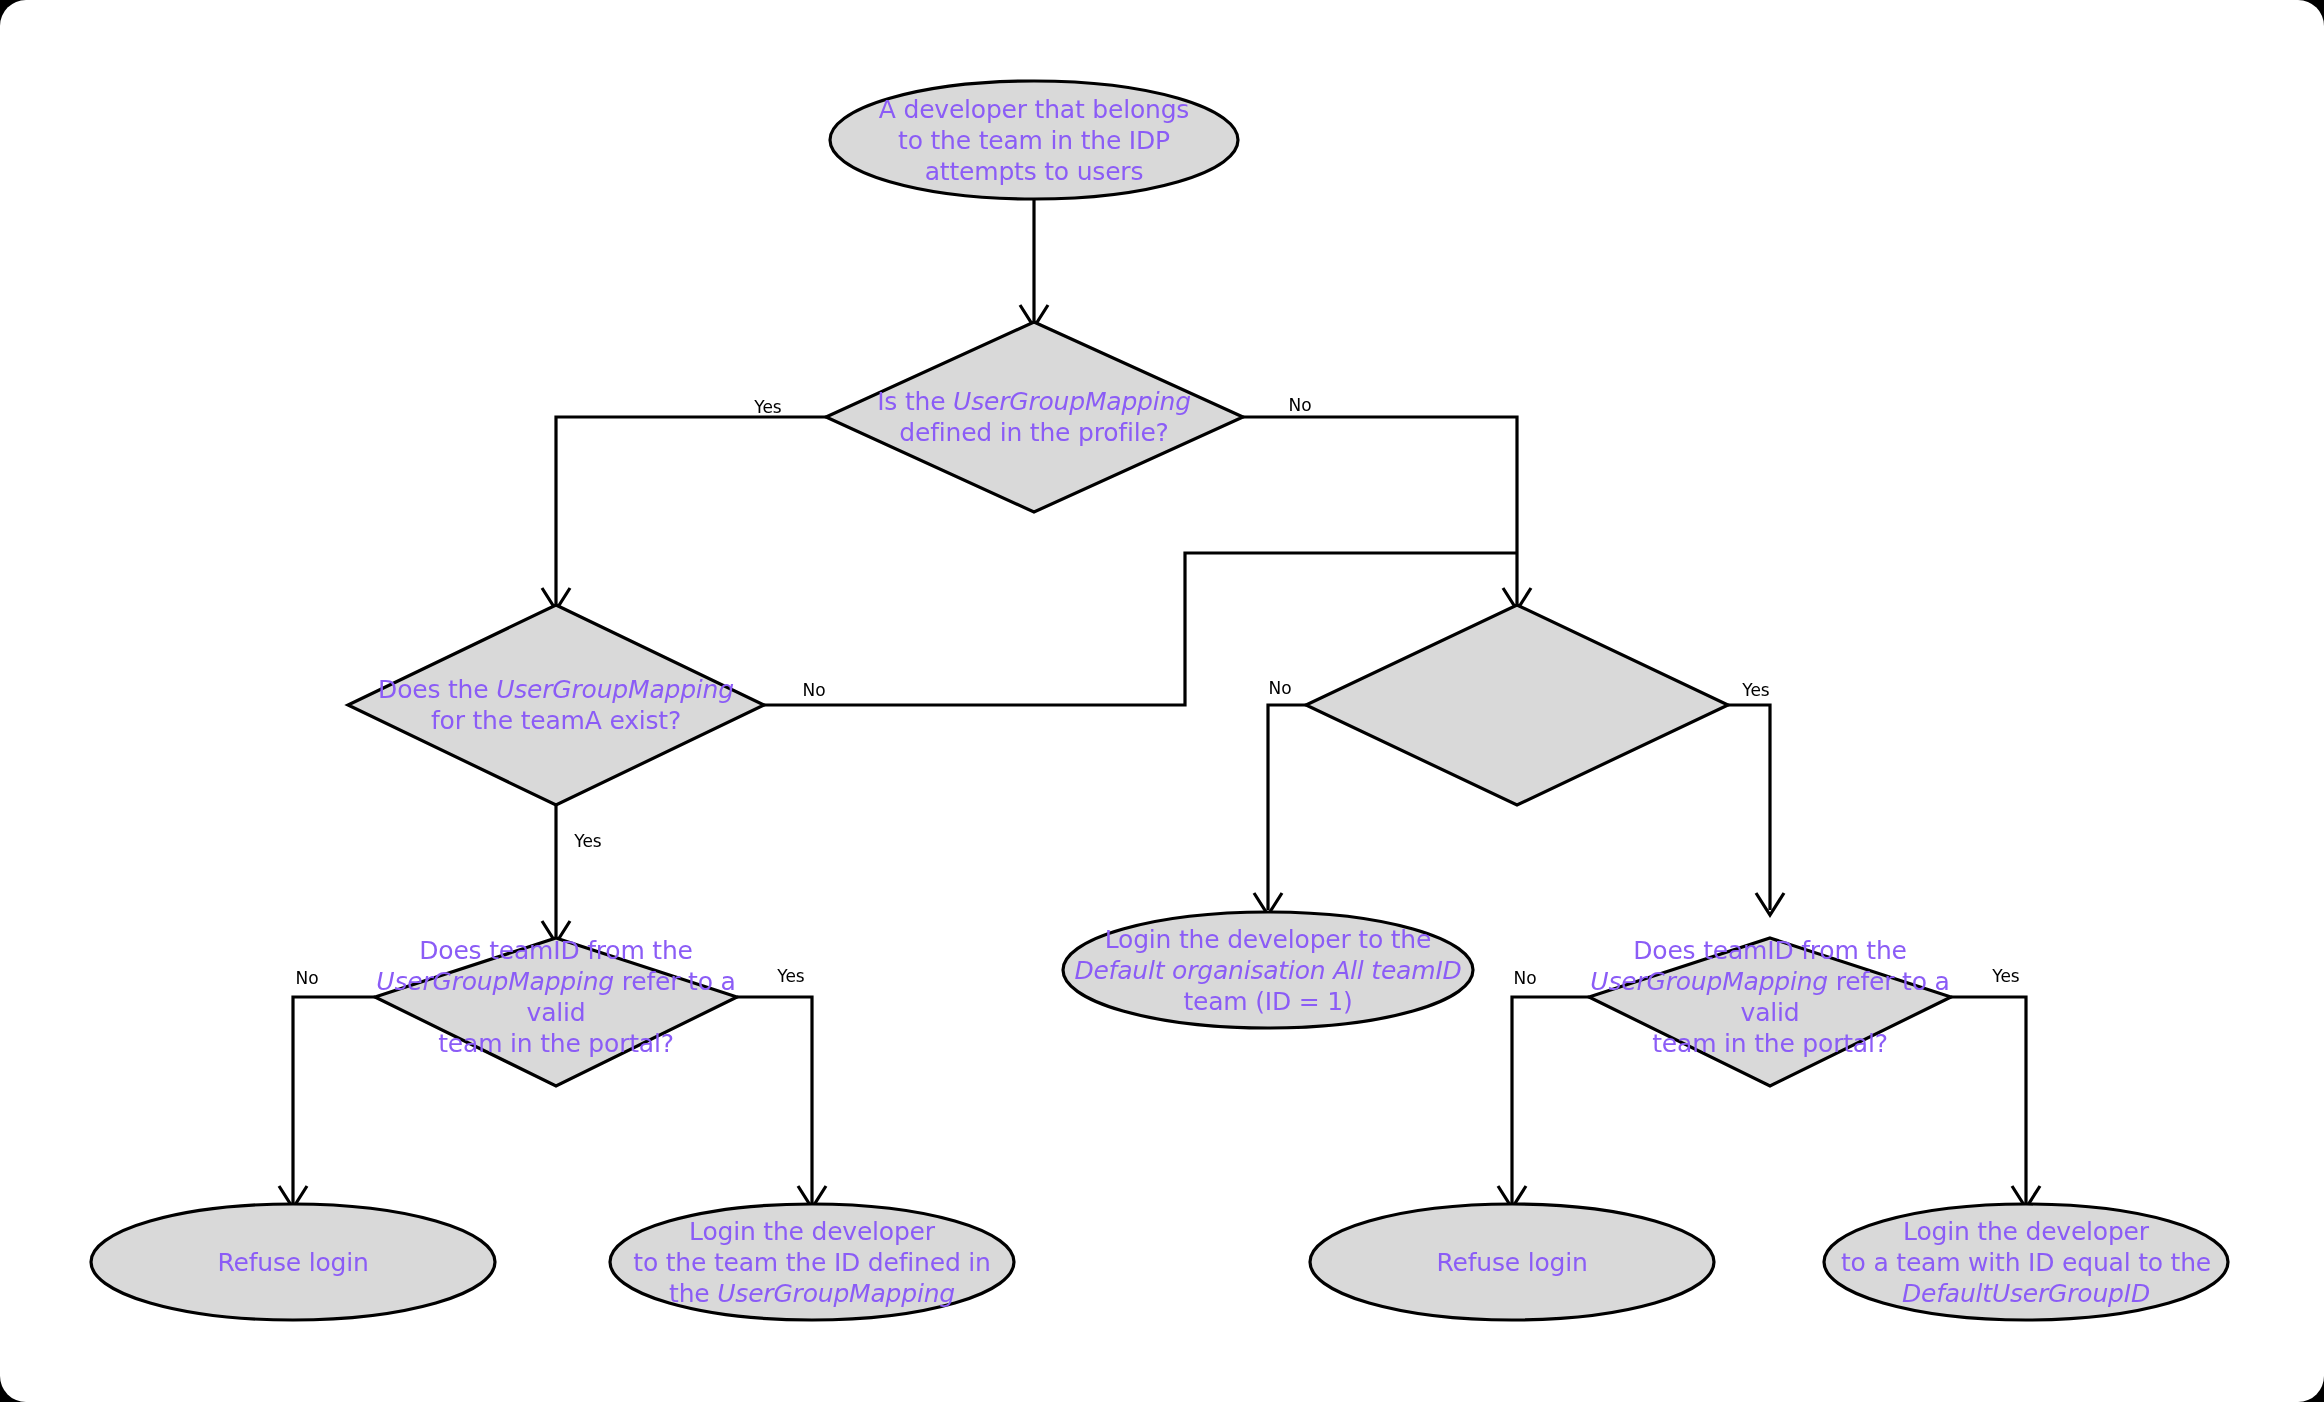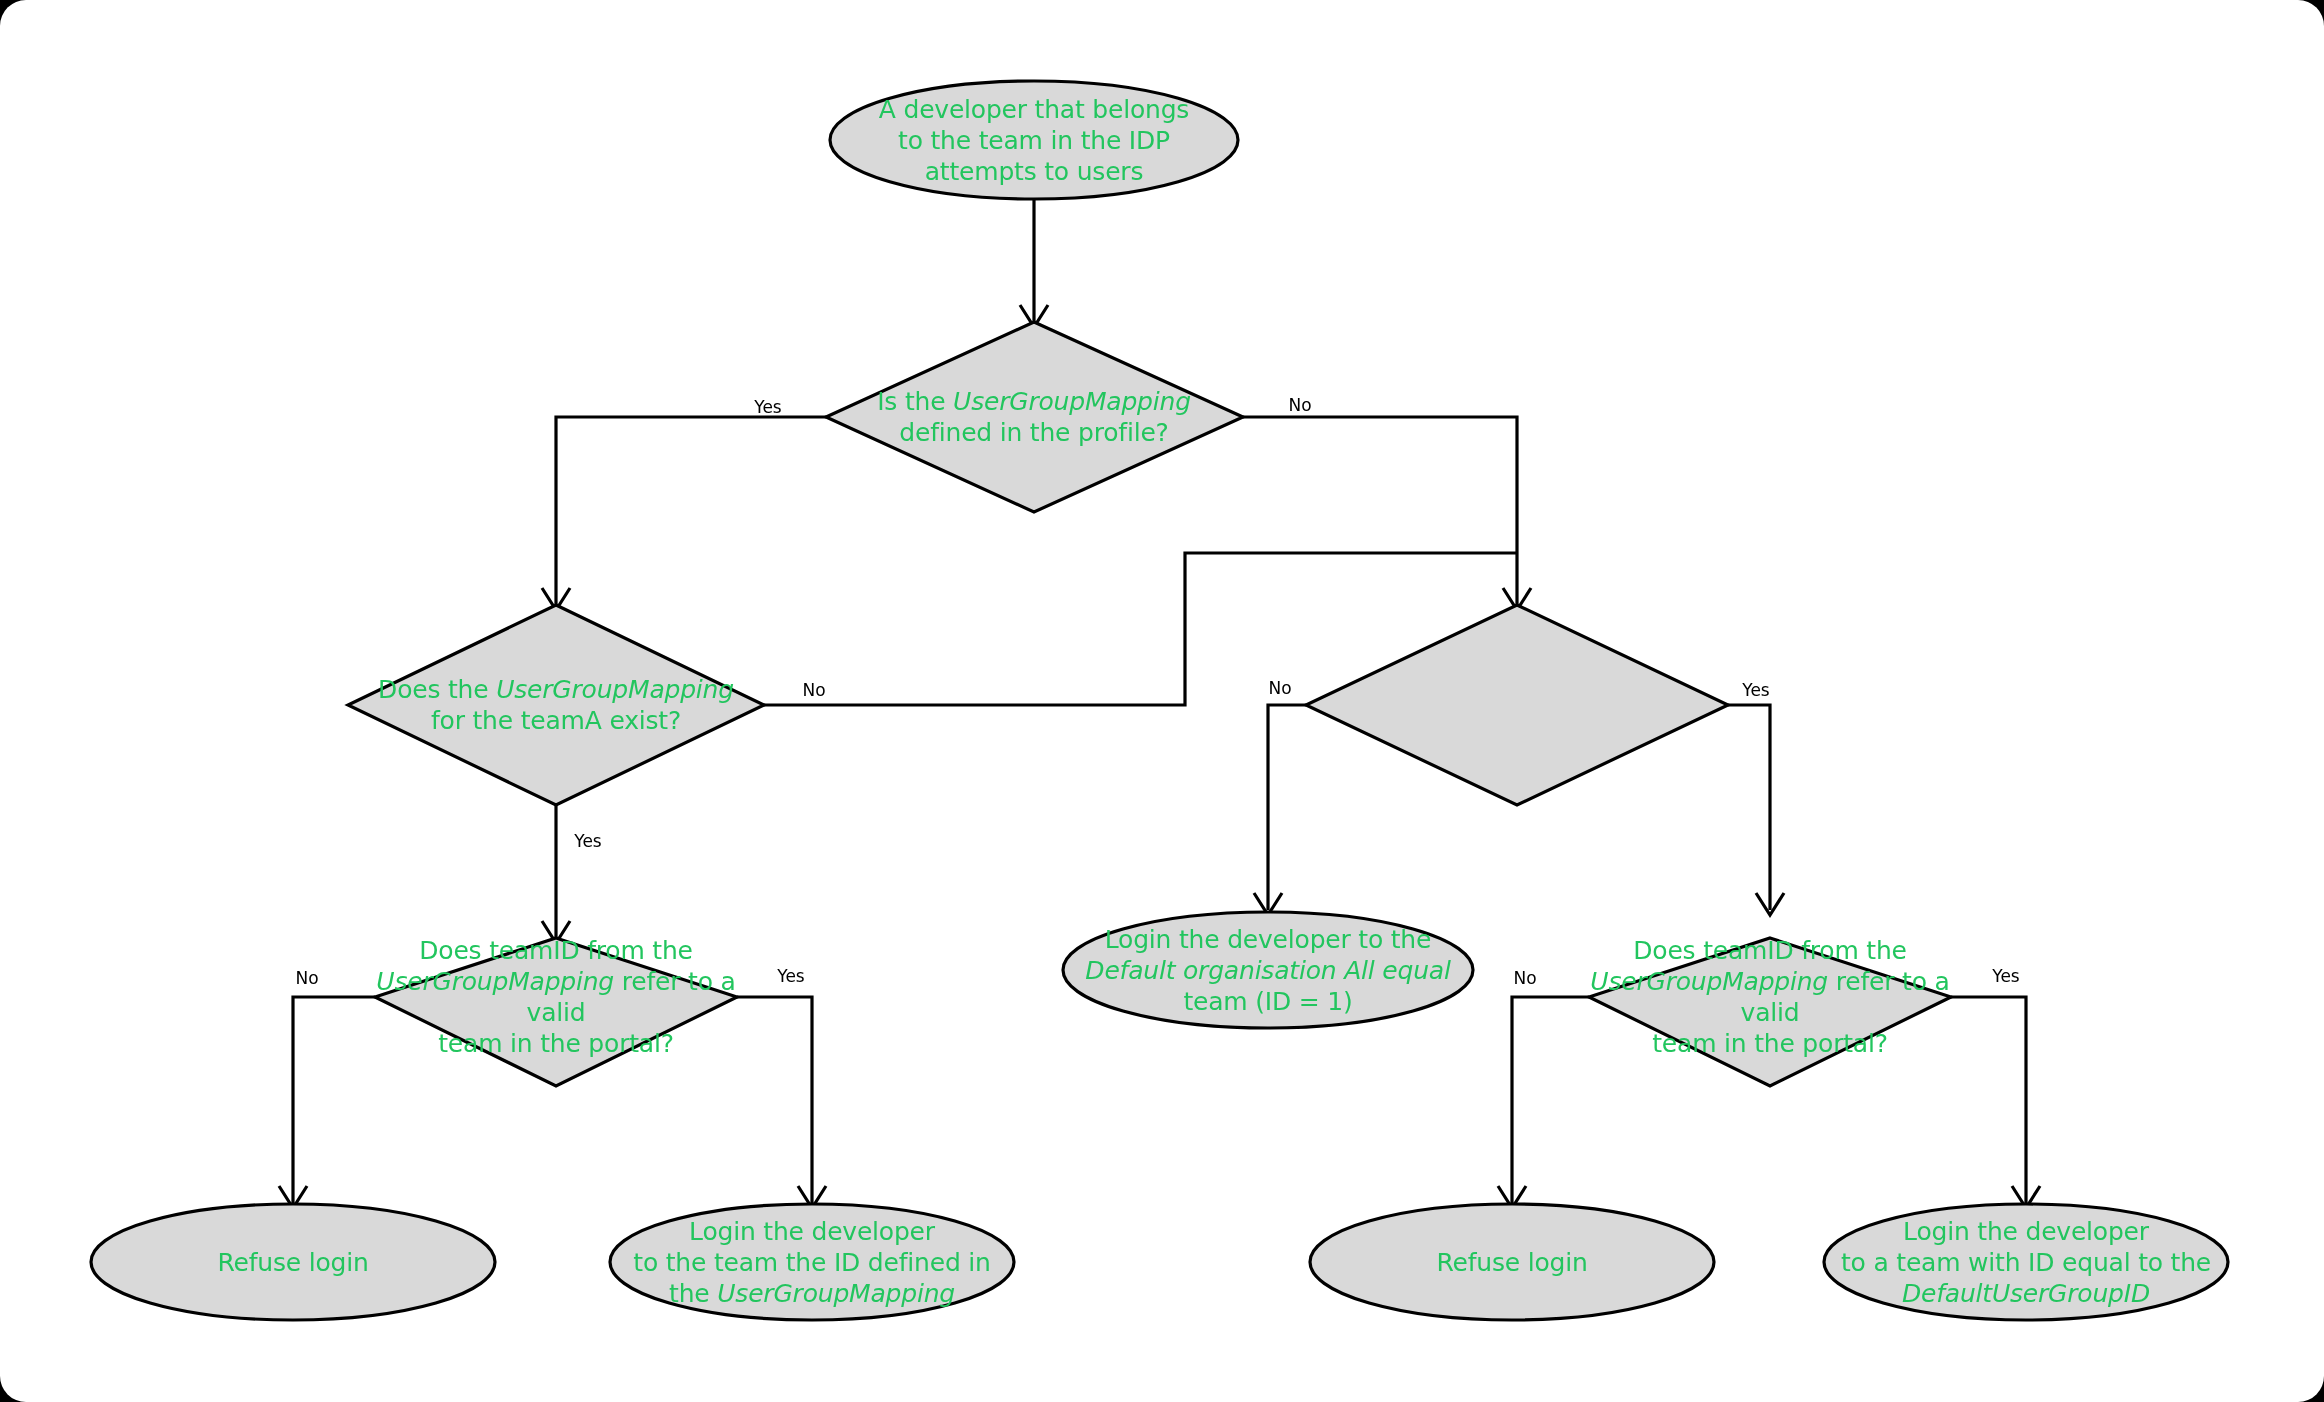--- a/index.html
+++ b/index.html
@@ -48,21 +48,21 @@
   .arrow-head {
     fill: none;
     stroke: #000000;
     stroke-width: 3.2;
     stroke-linecap: butt;
     stroke-linejoin: miter;
   }
   .node-label {
     position: absolute;
     text-align: center;
-    color: #22c55e;
+    color: #8b5cf6;
     font-family: "DejaVu Sans", "Liberation Sans", sans-serif;
     font-size: 25px;
     line-height: 31px;
     letter-spacing: -0.2px;
     white-space: pre-line;
     pointer-events: none;
     transform: translate(-50%, -50%);
   }
   .node-label em {
     font-style: italic;
@@ -151,21 +151,21 @@
 
   <div class="node-label" style="left:1034px; top:417px; width:400px;"><span>Is the </span><em>UserGroupMapping</em><br><span>defined in the profile?</span></div>
 
   <div class="node-label" style="left:556px; top:705px; width:400px;"><span>Does the </span><em>UserGroupMapping</em><br><span>for the teamA exist?</span></div>
 
 
   <div class="node-label" style="left:556px; top:997px; width:410px;"><span>Does teamID from the</span><br><em>UserGroupMapping</em><span> refer to a valid</span><br><span>team in the portal?</span></div>
 
   <div class="node-label" style="left:1770px; top:997px; width:410px;"><span>Does teamID from the</span><br><em>UserGroupMapping</em><span> refer to a valid</span><br><span>team in the portal?</span></div>
 
-  <div class="node-label" style="left:1268px; top:970px; width:390px;"><span>Login the developer to the</span><br><em>Default organisation All equal</em><br><span>team (ID = 1)</span></div>
+  <div class="node-label" style="left:1268px; top:970px; width:390px;"><span>Login the developer to the</span><br><em>Default organisation All teamID</em><br><span>team (ID = 1)</span></div>
 
   <div class="node-label" style="left:293px; top:1262px; width:340px;"><span>Refuse login</span></div>
 
   <div class="node-label" style="left:812px; top:1262px; width:380px;"><span>Login the developer</span><br><span>to the team the ID defined in</span><br><span>the </span><em>UserGroupMapping</em></div>
 
   <div class="node-label" style="left:1512px; top:1262px; width:340px;"><span>Refuse login</span></div>
 
   <div class="node-label" style="left:2026px; top:1262px; width:390px;"><span>Login the developer</span><br><span>to a team with ID equal to the</span><br><em>DefaultUserGroupID</em></div>
 
   <div class="edge-label" style="left:768px; top:407px;">Yes</div>

